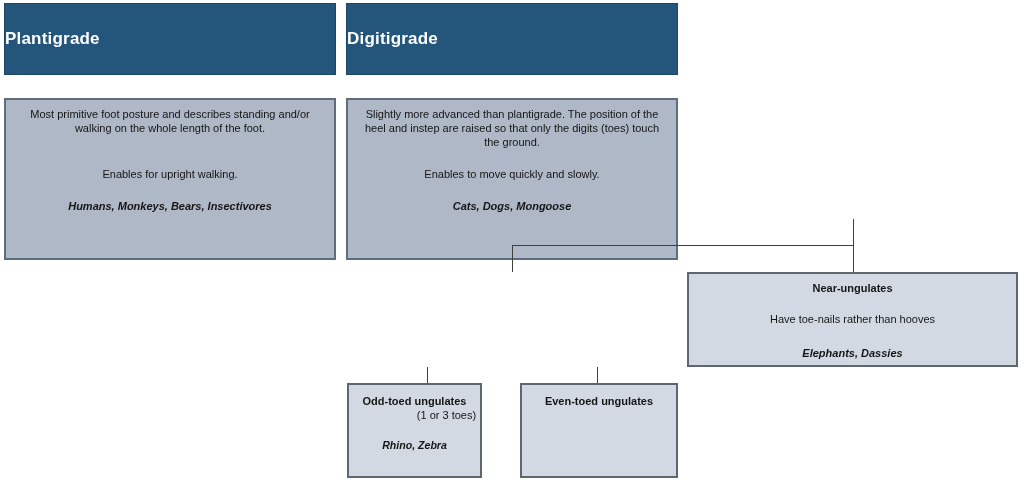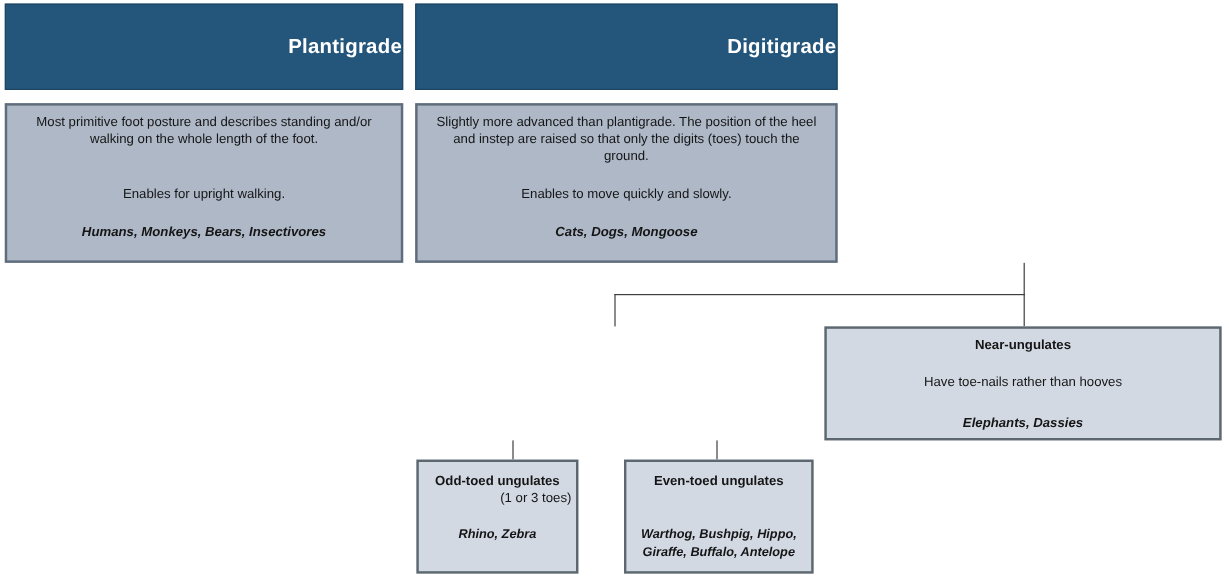--- a/index.html
+++ b/index.html
@@ -12,37 +12,37 @@
     position: relative;
     width: 1024px;
     height: 487px;
     background: #ffffff;
     overflow: hidden;
     color: #151515;
   }
   
   .col { position: absolute; top: 0; width: 332px; height: 230px; }
   .col.c1 { left: 4px; }
-  .col.c2 { left: 346px; padding-left: 20px; }
+  .col.c2 { left: 346px; }
   .col.c3 { left: 687px; }
   .hdr {
     position: absolute; left: 0; top: 3px; width: 100%; height: 72px;
     box-sizing: border-box;
     background: var(--header-bg, #24557B);
     border: 1px solid var(--header-border, #1C4663);
-    display: flex; align-items: center; justify-content: flex-end;
+    display: flex; align-items: center; justify-content: flex-start;
   }
   .hdr span {
     color: var(--header-text, #ffffff);
     font-size: 17px;
     font-weight: bold;
     letter-spacing: 0.2px;
   }
   .colbody {
-    position: absolute; left: 0; top: 86px; width: 100%; height: 133px;
+    position: absolute; left: 0; top: 98px; width: 100%; height: 162px;
     box-sizing: border-box;
     background: var(--body-bg, #AEB8C7);
     border: 2px solid var(--body-border, #5E6C7C);
     font-size: 11px;
     line-height: 14px;
     text-align: center;
   }
   .desc { padding: 7px 13px 0 13px; }
   .enables { position: absolute; top: 67px; left: 0; width: 100%; }
   .examples {
@@ -131,16 +131,15 @@
   </div>
 
   <div class="leafbox odd-toed">
     <div class="leaf-title">Odd-toed ungulates</div>
     <div class="leaf-subtitle">(1 or 3 toes)</div>
     <div class="leaf-examples">Rhino, Zebra</div>
   </div>
 
   <div class="leafbox even-toed">
     <div class="leaf-title">Even-toed ungulates</div>
-    <div class="leaf-examples">Warthog, Bushpig, Hippo, Giraffe, Buffalo, Antelope</div>
   </div>
 
 </div>
 
 </body></html>

